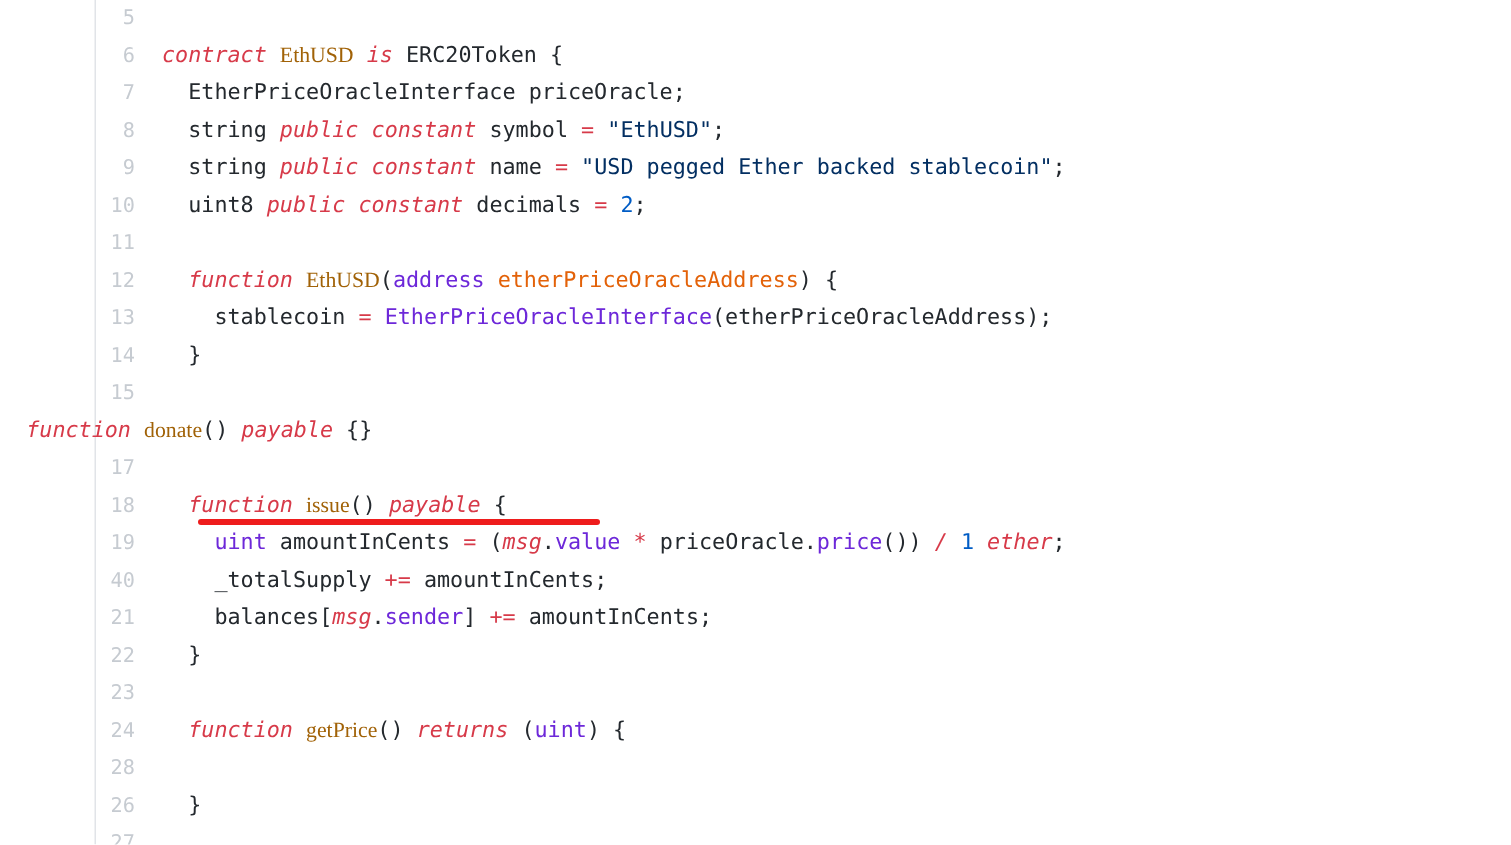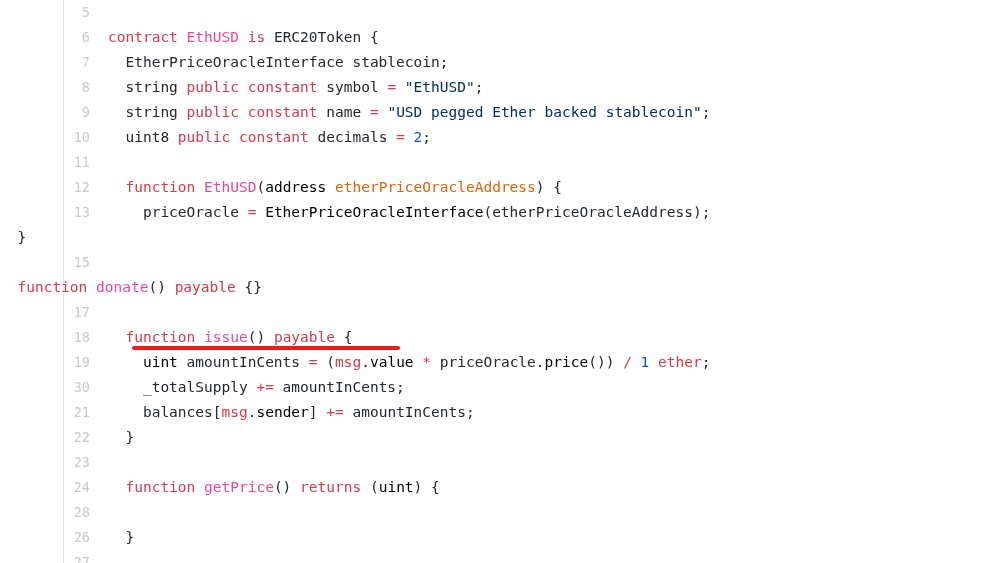--- a/index.html
+++ b/index.html
@@ -62,23 +62,23 @@
   .line-content {
     flex: 1;
     font-size: 14.5px;
     color: #24292e;
     font-family: "DejaVu Sans Mono", "Liberation Mono", monospace;
     white-space: pre;
     letter-spacing: 0px;
   }
 
   
-  .tok-keyword  { color: #d73a49; }
-  .tok-entity   { color: #ec4899; }
-  .tok-type     { color: #000000; }
+  .tok-keyword  { color: #d73a49; font-style: italic; }
+  .tok-entity   { color: #a16207; font-family: Liberation Serif, serif; }
+  .tok-type     { color: #6d28d9; }
   .tok-constant { color: #005cc5; }
   .tok-string   { color: #032f62; }
   .tok-param    { color: #e36209; margin-top: 20px; }
   .tok-plain    { color: #24292e; }
 
   
   #annotation-underline {
     position: absolute;
     background: #ee1c1c;
     border-radius: 2px;
@@ -87,34 +87,34 @@
 </head>
 <body>
 
 <div id="code-viewer">
 
   <div id="gutter-rule"></div>
 
   <div id="code-lines">
       <div class="code-line"><div class="line-number">5</div><div class="line-content"></div></div>
       <div class="code-line"><div class="line-number">6</div><div class="line-content"><span class="tok-keyword">contract</span><span class="tok-plain"> </span><span class="tok-entity">EthUSD</span><span class="tok-plain"> </span><span class="tok-keyword">is</span><span class="tok-plain"> ERC20Token {</span></div></div>
-      <div class="code-line"><div class="line-number">7</div><div class="line-content"><span class="tok-plain">  EtherPriceOracleInterface stablecoin;</span></div></div>
+      <div class="code-line"><div class="line-number">7</div><div class="line-content"><span class="tok-plain">  EtherPriceOracleInterface priceOracle;</span></div></div>
       <div class="code-line"><div class="line-number">8</div><div class="line-content"><span class="tok-plain">  string </span><span class="tok-keyword">public</span><span class="tok-plain"> </span><span class="tok-keyword">constant</span><span class="tok-plain"> symbol </span><span class="tok-keyword">=</span><span class="tok-plain"> </span><span class="tok-string">"EthUSD"</span><span class="tok-plain">;</span></div></div>
       <div class="code-line"><div class="line-number">9</div><div class="line-content"><span class="tok-plain">  string </span><span class="tok-keyword">public</span><span class="tok-plain"> </span><span class="tok-keyword">constant</span><span class="tok-plain"> name </span><span class="tok-keyword">=</span><span class="tok-plain"> </span><span class="tok-string">"USD pegged Ether backed stablecoin"</span><span class="tok-plain">;</span></div></div>
       <div class="code-line"><div class="line-number">10</div><div class="line-content"><span class="tok-plain">  uint8 </span><span class="tok-keyword">public</span><span class="tok-plain"> </span><span class="tok-keyword">constant</span><span class="tok-plain"> decimals </span><span class="tok-keyword">=</span><span class="tok-plain"> </span><span class="tok-constant">2</span><span class="tok-plain">;</span></div></div>
       <div class="code-line"><div class="line-number">11</div><div class="line-content"></div></div>
       <div class="code-line"><div class="line-number">12</div><div class="line-content"><span class="tok-plain">  </span><span class="tok-keyword">function</span><span class="tok-plain"> </span><span class="tok-entity">EthUSD</span><span class="tok-plain">(</span><span class="tok-type">address</span><span class="tok-plain"> </span><span class="tok-param">etherPriceOracleAddress</span><span class="tok-plain">) {</span></div></div>
-      <div class="code-line"><div class="line-number">13</div><div class="line-content"><span class="tok-plain">    priceOracle </span><span class="tok-keyword">=</span><span class="tok-plain"> </span><span class="tok-type">EtherPriceOracleInterface</span><span class="tok-plain">(etherPriceOracleAddress);</span></div></div>
-      <div class="code-line"><div class="line-content"><span class="tok-plain">  }</span></div></div>
+      <div class="code-line"><div class="line-number">13</div><div class="line-content"><span class="tok-plain">    stablecoin </span><span class="tok-keyword">=</span><span class="tok-plain"> </span><span class="tok-type">EtherPriceOracleInterface</span><span class="tok-plain">(etherPriceOracleAddress);</span></div></div>
+      <div class="code-line"><div class="line-number">14</div><div class="line-content"><span class="tok-plain">  }</span></div></div>
       <div class="code-line"><div class="line-number">15</div><div class="line-content"></div></div>
       <div class="code-line"><div class="line-content"><span class="tok-plain">  </span><span class="tok-keyword">function</span><span class="tok-plain"> </span><span class="tok-entity">donate</span><span class="tok-plain">() </span><span class="tok-keyword">payable</span><span class="tok-plain"> {}</span></div></div>
       <div class="code-line"><div class="line-number">17</div><div class="line-content"></div></div>
       <div class="code-line"><div class="line-number">18</div><div class="line-content"><span class="tok-plain">  </span><span class="tok-keyword">function</span><span class="tok-plain"> </span><span class="tok-entity">issue</span><span class="tok-plain">() </span><span class="tok-keyword">payable</span><span class="tok-plain"> {</span></div></div>
       <div class="code-line"><div class="line-number">19</div><div class="line-content"><span class="tok-plain">    </span><span class="tok-type">uint</span><span class="tok-plain"> amountInCents </span><span class="tok-keyword">=</span><span class="tok-plain"> (</span><span class="tok-keyword">msg</span><span class="tok-plain">.</span><span class="tok-type">value</span><span class="tok-plain"> </span><span class="tok-keyword">*</span><span class="tok-plain"> priceOracle.</span><span class="tok-type">price</span><span class="tok-plain">()) </span><span class="tok-keyword">/</span><span class="tok-plain"> </span><span class="tok-constant">1</span><span class="tok-plain"> </span><span class="tok-keyword">ether</span><span class="tok-plain">;</span></div></div>
-      <div class="code-line"><div class="line-number">30</div><div class="line-content"><span class="tok-plain">    _totalSupply </span><span class="tok-keyword">+=</span><span class="tok-plain"> amountInCents;</span></div></div>
+      <div class="code-line"><div class="line-number">40</div><div class="line-content"><span class="tok-plain">    _totalSupply </span><span class="tok-keyword">+=</span><span class="tok-plain"> amountInCents;</span></div></div>
       <div class="code-line"><div class="line-number">21</div><div class="line-content"><span class="tok-plain">    balances[</span><span class="tok-keyword">msg</span><span class="tok-plain">.</span><span class="tok-type">sender</span><span class="tok-plain">] </span><span class="tok-keyword">+=</span><span class="tok-plain"> amountInCents;</span></div></div>
       <div class="code-line"><div class="line-number">22</div><div class="line-content"><span class="tok-plain">  }</span></div></div>
       <div class="code-line"><div class="line-number">23</div><div class="line-content"></div></div>
       <div class="code-line"><div class="line-number">24</div><div class="line-content"><span class="tok-plain">  </span><span class="tok-keyword">function</span><span class="tok-plain"> </span><span class="tok-entity">getPrice</span><span class="tok-plain">() </span><span class="tok-keyword">returns</span><span class="tok-plain"> (</span><span class="tok-type">uint</span><span class="tok-plain">) {</span></div></div>
       <div class="code-line"><div class="line-number">28</div></div>
       <div class="code-line"><div class="line-number">26</div><div class="line-content"><span class="tok-plain">  }</span></div></div>
       <div class="code-line"><div class="line-number">27</div><div class="line-content"></div></div>
     </div>
 
   <div id="annotation-underline" style="left: 132px; top: 346px; width: 268px; height: 4px; background: rgb(238, 28, 28);"></div>

